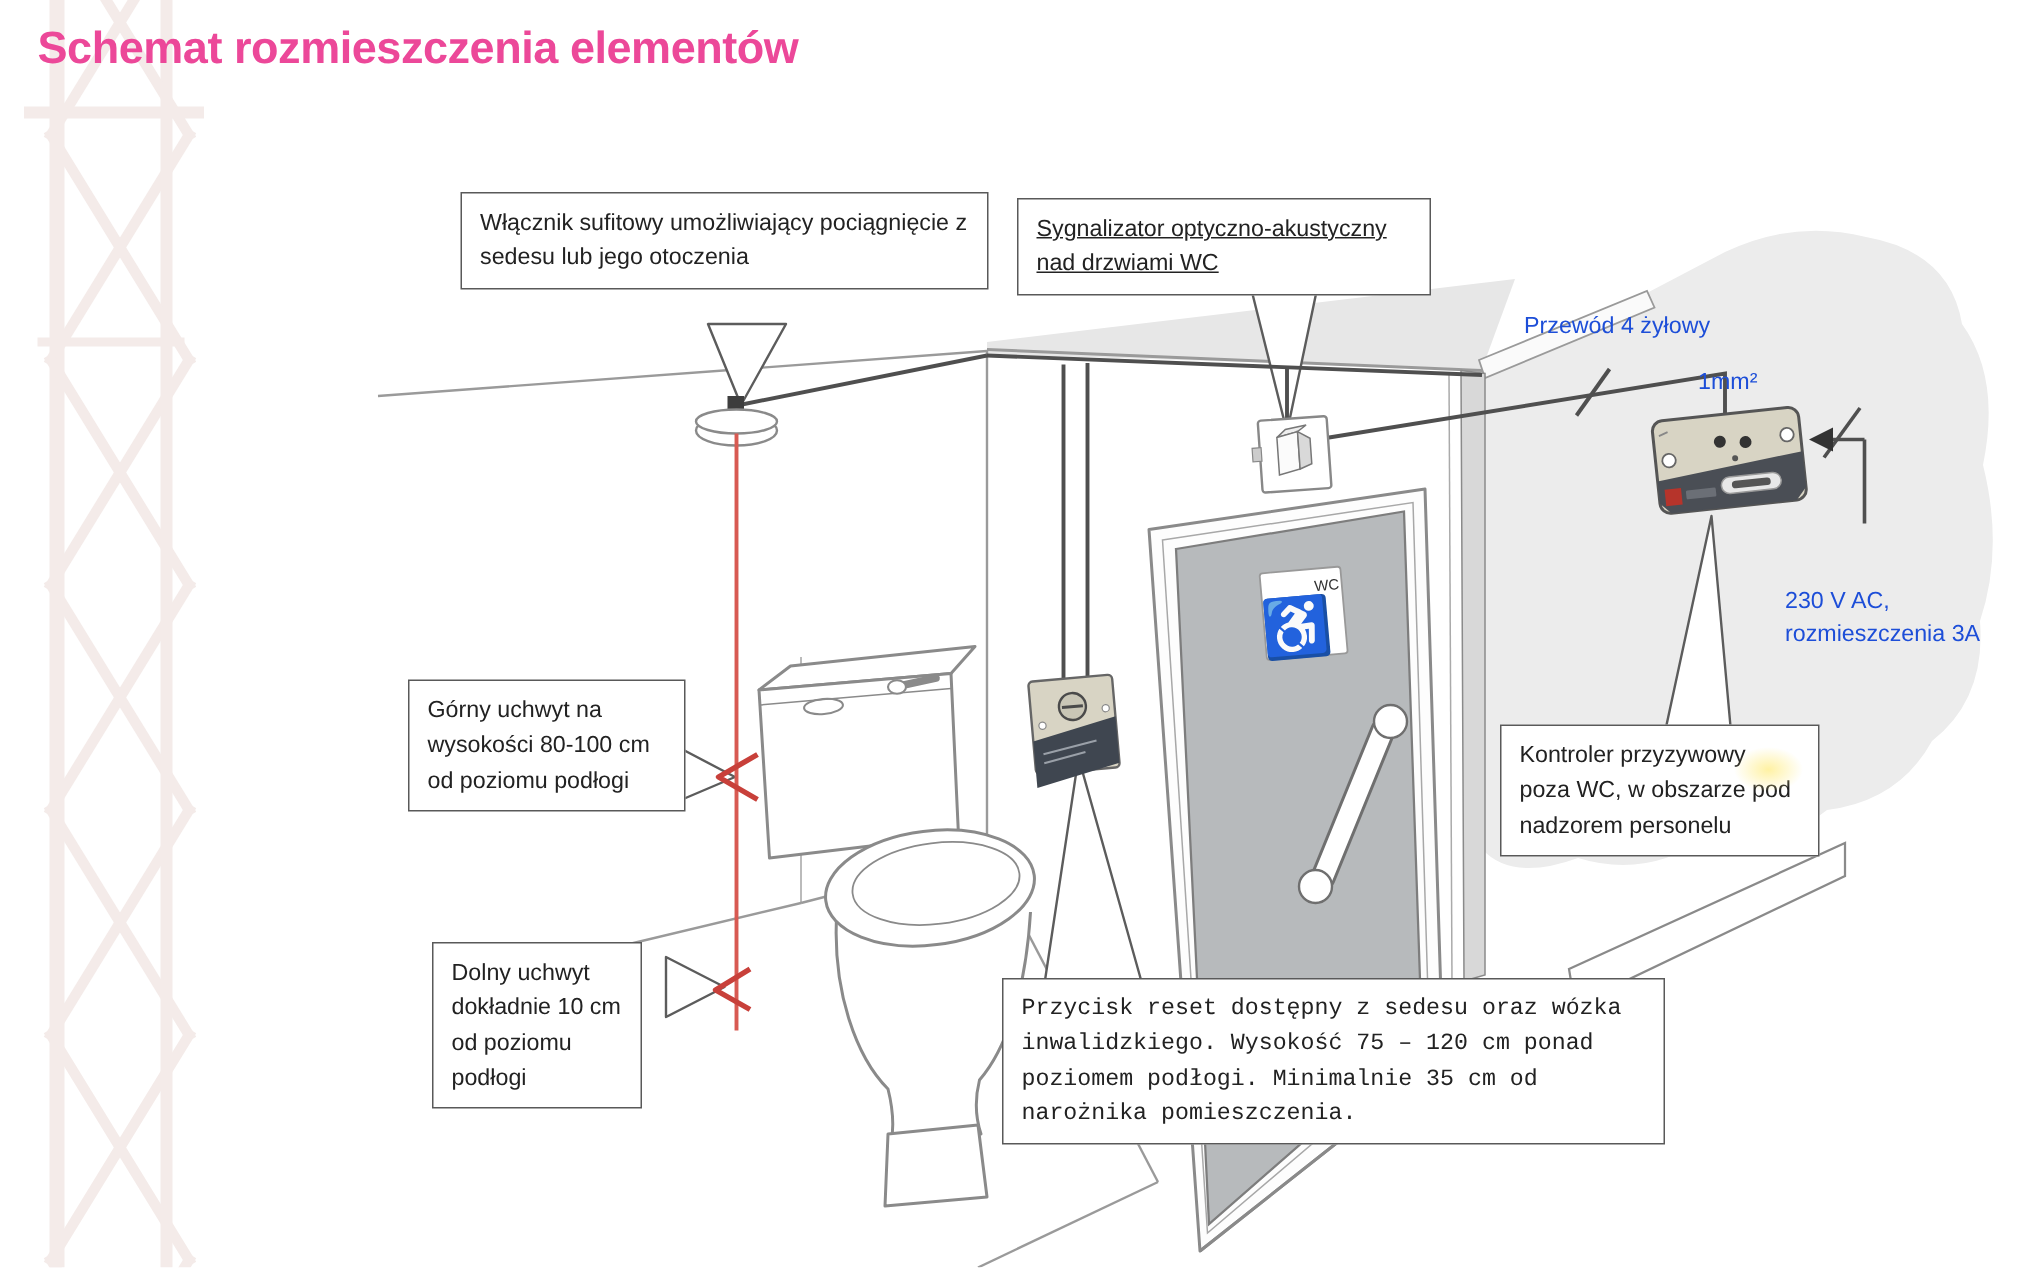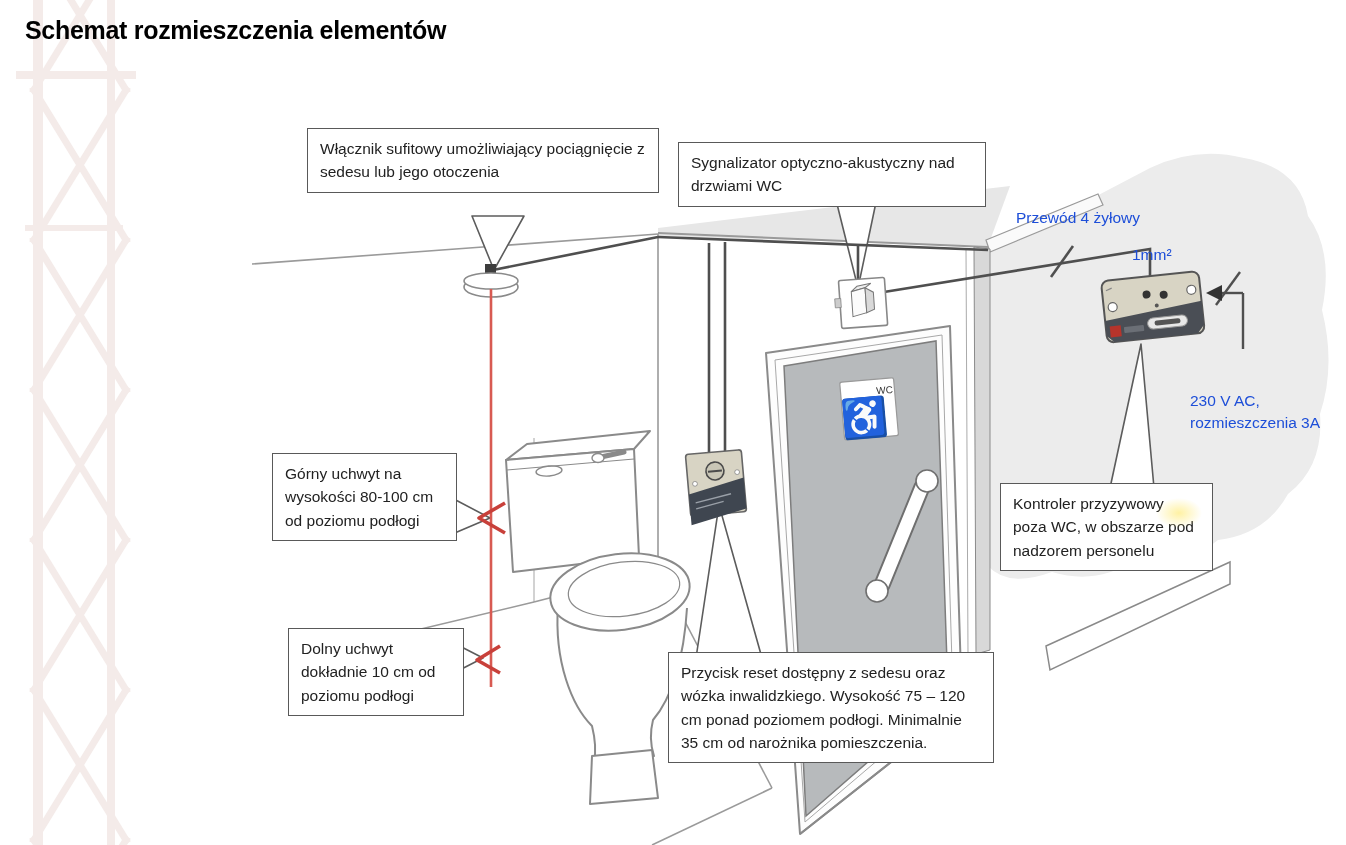--- a/index.html
+++ b/index.html
@@ -1,20 +1,20 @@
 <!DOCTYPE html>
 <html><head>
 <meta charset="utf-8">
 <style>
   html,body{margin:0;padding:0;background:#fff;}
   .stage{position:relative;width:1346px;height:845px;background:#ffffff;overflow:hidden;
          font-family:"Liberation Sans",sans-serif;}
   .scene{position:absolute;left:0;top:0;width:1346px;height:845px;z-index:1;}
   h1.page-title{position:absolute;left:25px;top:16px;margin:0;z-index:6;
-      font-size:25px;font-weight:700;color:#000000;letter-spacing:-0.3px;}
+      font-size:30px;font-weight:700;color:#ec4899;letter-spacing:-0.3px;}
   .callout{position:absolute;box-sizing:border-box;background:#ffffff;
       border:1.6px solid #595959;padding:8px 12px;font-size:15.5px;line-height:1.5;
       color:#222222;z-index:5;}
   .plainlabel{position:absolute;font-size:15.5px;color:#1d4ed8;z-index:5;line-height:1.45;}
   .hl{position:absolute;right:10px;top:14px;width:46px;height:30px;border-radius:50%;
       background:radial-gradient(closest-side,rgba(255,238,140,.8),rgba(255,238,140,0));
       pointer-events:none;}
   svg text{font-family:"Liberation Sans",sans-serif;}
 </style>
 </head>
@@ -179,27 +179,27 @@
       <rect x="1153" y="321" width="26" height="5" rx="2.5" fill="#555555"></rect>
     </g>
 
     <line x1="800" y1="834" x2="962" y2="706" stroke="#8a8a8a" stroke-width="2"></line>
   </svg>
 
   <h1 class="page-title">Schemat rozmieszczenia elementów</h1>
 
   <div class="callout" style="left:307px; top:128px; width:352px;">Włącznik sufitowy umożliwiający pociągnięcie z sedesu lub jego otoczenia</div>
 
-  <div class="callout" style="left:678px; top:142px; width:308px;">Sygnalizator optyczno-akustyczny nad drzwiami WC</div>
+  <div class="callout" style="left:678px; top:132px; width:276px;text-decoration:underline;">Sygnalizator optyczno-akustyczny nad drzwiami WC</div>
 
   <div class="callout" style="left:272px; top:453px; width:185px;">Górny uchwyt na wysokości 80-100 cm od poziomu podłogi</div>
 
-  <div class="callout" style="left:288px; top:628px; width:176px;">Dolny uchwyt dokładnie 10 cm od poziomu podłogi</div>
-
-  <div class="callout" style="left:668px; top:652px; width:326px;">Przycisk reset dostępny z sedesu oraz wózka inwalidzkiego. Wysokość 75 – 120 cm ponad poziomem podłogi. Minimalnie 35 cm od narożnika pomieszczenia.</div>
+  <div class="callout" style="left:288px; top:628px; width:140px;">Dolny uchwyt dokładnie 10 cm od poziomu podłogi</div>
+
+  <div class="callout" style="left:668px; top:652px; width:442px;font-family:Liberation Mono, monospace;">Przycisk reset dostępny z sedesu oraz wózka inwalidzkiego. Wysokość 75 – 120 cm ponad poziomem podłogi. Minimalnie 35 cm od narożnika pomieszczenia.</div>
 
   <div class="callout" style="left:1000px; top:483px; width:213px;">
     <div class="hl"></div>
     <span>Kontroler przyzywowy poza WC, w obszarze pod nadzorem personelu</span>
   </div>
 
   <div class="plainlabel" style="left:1016px; top:207px;">Przewód 4 żyłowy</div>
 
   <div class="plainlabel" style="left:1132px; top:244px;">1mm²</div>
 

